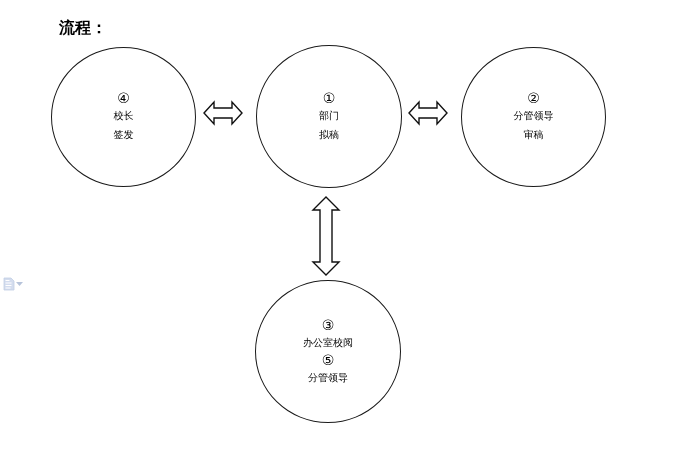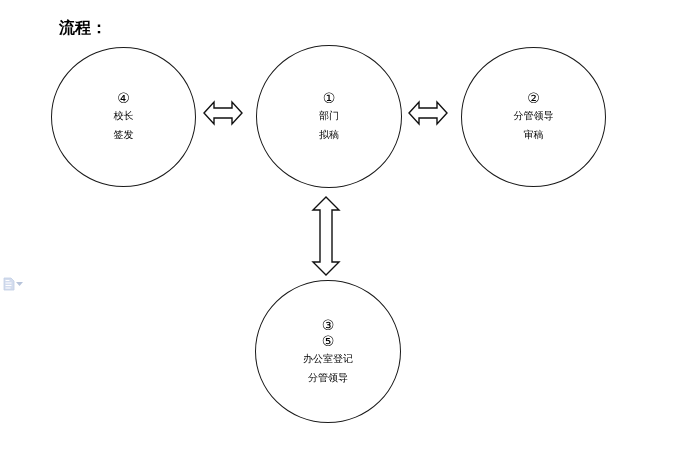--- a/index.html
+++ b/index.html
@@ -125,22 +125,22 @@
     <div class="inner">
       <div class="node-text circled-num">②</div>
       <div class="node-text">分管领导</div>
       <div class="node-text">审稿</div>
     </div>
   </div>
 
   <div class="node" id="node-office">
     <div class="inner">
       <div class="node-text circled-num">③</div>
+      <div class="node-text">办公室校阅</div>
       <div class="node-text circled-num">⑤</div>
-      <div class="node-text">办公室登记</div>
       <div class="node-text">分管领导</div>
     </div>
   </div>
 
   <div class="arrow-h" id="arrow-left-center">
     <svg width="40" height="30" viewBox="0 0 40 30">
       <polygon points="1,15 11,4 11,10 29,10 29,4 39,15 29,26 29,20 11,20 11,26" fill="#ffffff" stroke="#111111" stroke-width="1.4" stroke-linejoin="miter"></polygon>
     </svg>
   </div>
 

